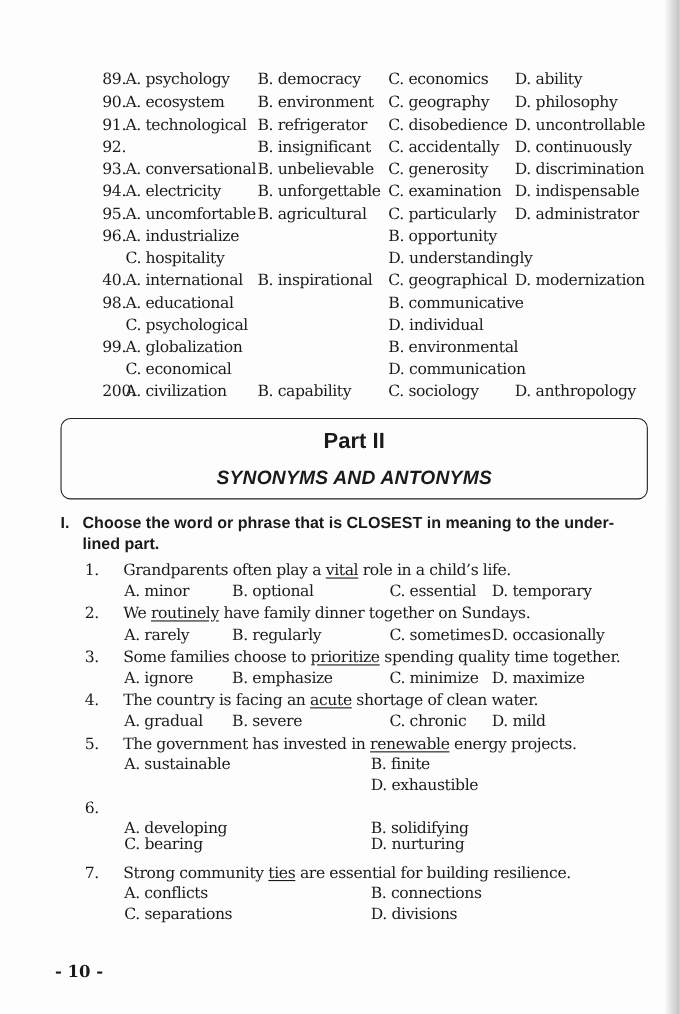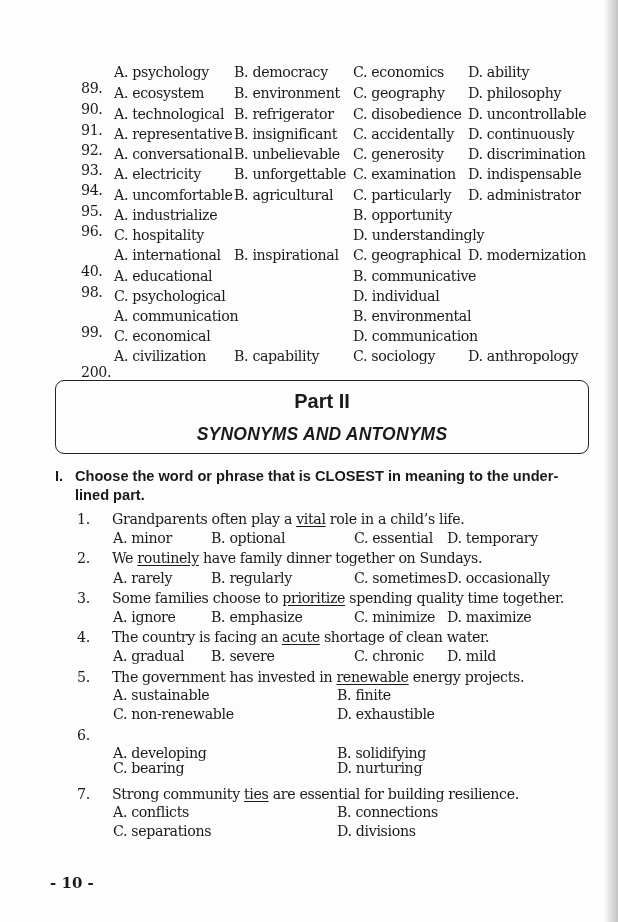--- a/index.html
+++ b/index.html
@@ -11,21 +11,21 @@
   }
   .edge-shadow {
     position:absolute; right:0; top:0; width:14px; height:922px;
     background:linear-gradient(to right, rgba(255,255,255,0), #d8d8d8 60%, #c4c4c4);
   }
   .serif { font-family:"DejaVu Serif", "Liberation Serif", serif; font-size:14.2px; letter-spacing:-0.35px; }
   .row { position:absolute; height:20px; line-height:20px; white-space:nowrap; }
   .num { position:absolute; left:0; }
   .opt { position:absolute; }
   .vocab .row { left:77px; width:520px; }
-  .vocab .num { left:4px;margin-top:16px; }
+  .vocab .num { left:16px; }
   .vocab .cA { left:37px; }
   .vocab .cB { left:157px; }
   .vocab .cC { left:276px; }
   .vocab .cD { left:391px; }
 
   .part-box {
     position:absolute; left:55px; top:380px; width:534px; height:74px;
     border:1.6px solid #222; border-radius:9px; box-sizing:border-box;
     text-align:center;
     font-family:"Liberation Sans", "DejaVu Sans", sans-serif; font-weight:bold;
@@ -79,21 +79,20 @@
   </div>
   <div class="row" style="top:104px">
     <span class="num">91.</span>
     <span class="opt cA">A. technological</span>
     <span class="opt cB">B. refrigerator</span>
     <span class="opt cC">C. disobedience</span>
     <span class="opt cD">D. uncontrollable</span>
   </div>
   <div class="row" style="top:124px">
     <span class="num">92.</span>
-    <span class="opt cA">A. representative</span>
     <span class="opt cB">B. insignificant</span>
     <span class="opt cC">C. accidentally</span>
     <span class="opt cD">D. continuously</span>
   </div>
   <div class="row" style="top:144px">
     <span class="num">93.</span>
     <span class="opt cA">A. conversational</span>
     <span class="opt cB">B. unbelievable</span>
     <span class="opt cC">C. generosity</span>
     <span class="opt cD">D. discrimination</span>
@@ -135,21 +134,21 @@
     <span class="opt cA">A. educational</span>
     <span class="opt cC">B. communicative</span>
   </div>
   <div class="row" style="top:286px">
     <span class="opt cA">C. psychological</span>
     <span class="opt cC">D. individual</span>
   </div>
 
   <div class="row" style="top:306px">
     <span class="num">99.</span>
-    <span class="opt cA">A. communication</span>
+    <span class="opt cA">A. globalization</span>
     <span class="opt cC">B. environmental</span>
   </div>
   <div class="row" style="top:326px">
     <span class="opt cA">C. economical</span>
     <span class="opt cC">D. communication</span>
   </div>
   <div class="row" style="top:346px">
     <span class="num">200.</span>
     <span class="opt cA">A. civilization</span>
     <span class="opt cB">B. capability</span>
@@ -216,21 +215,20 @@
 
   <div class="row" style="top:667px">
     <span class="num">5.</span>
     <span class="stem"><span>The government has invested in </span><u>renewable</u><span> energy projects.</span></span>
   </div>
   <div class="row" style="top:685px">
     <span class="opt hA">A. sustainable</span>
     <span class="opt hB">B. finite</span>
   </div>
   <div class="row" style="top:704px">
-    <span class="opt hA">C. non-renewable</span>
     <span class="opt hB">D. exhaustible</span>
   </div>
 
   <div class="row" style="top:725px">
     <span class="num">6.</span>
   </div>
   <div class="row" style="top:743px">
     <span class="opt hA">A. developing</span>
     <span class="opt hB">B. solidifying</span>
   </div>

